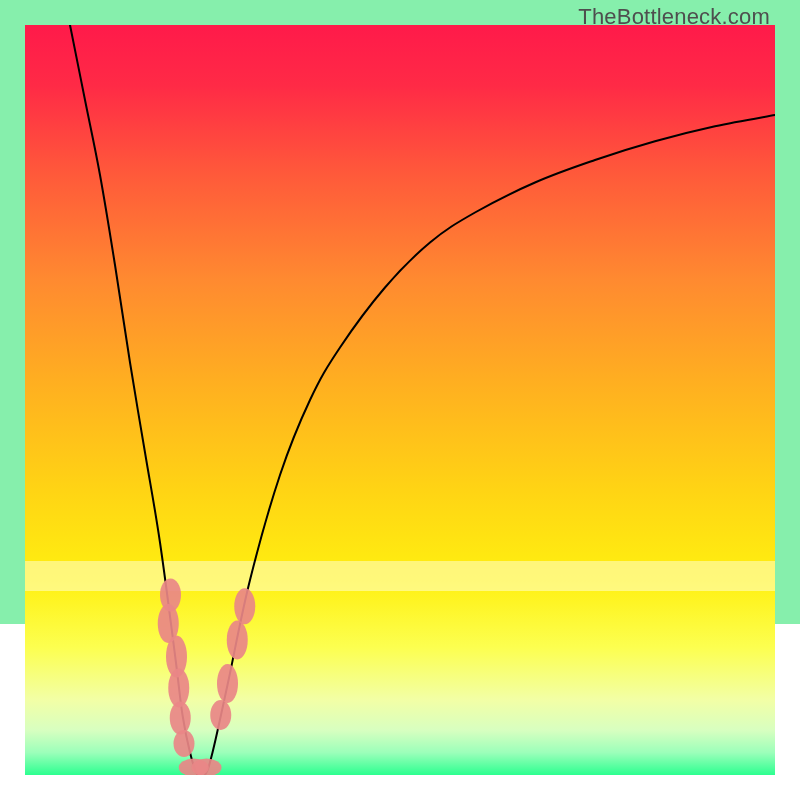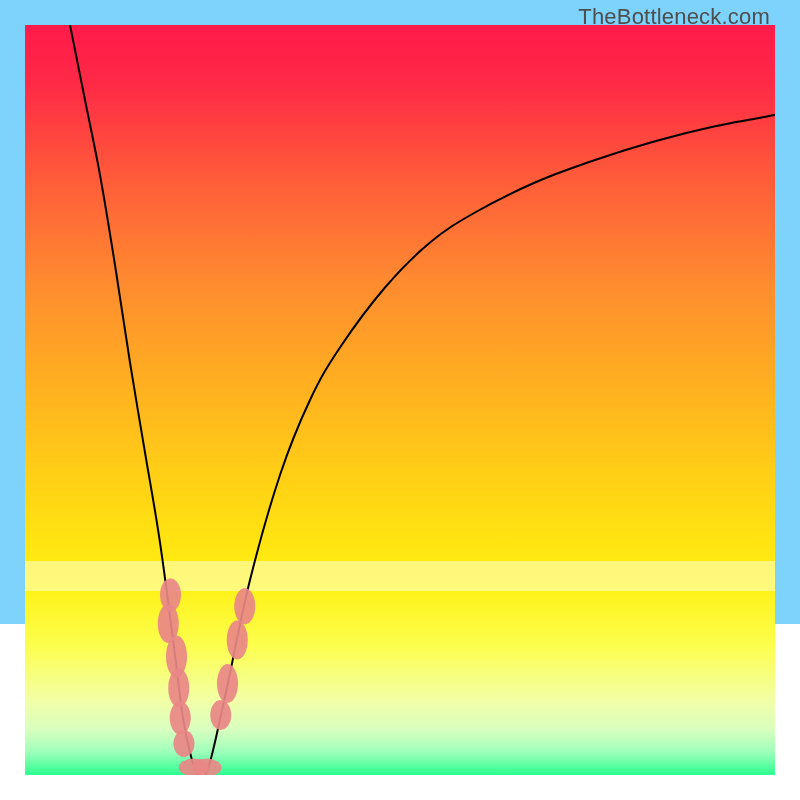--- a/index.html
+++ b/index.html
@@ -6,21 +6,21 @@
     margin: 0;
     padding: 0;
     width: 800px;
     height: 800px;
     overflow: hidden;
     font-family: Arial, Helvetica, sans-serif;
   }
   .frame {
     width: 800px;
     height: 624px;
-    background: #7dd3fc;
+    background: #86efac;
     position: relative;
   }
   .plot-area {
     position: absolute;
     left: 25px;
     top: 25px;
     width: 750px;
     height: 750px;
     overflow: hidden;
   }

